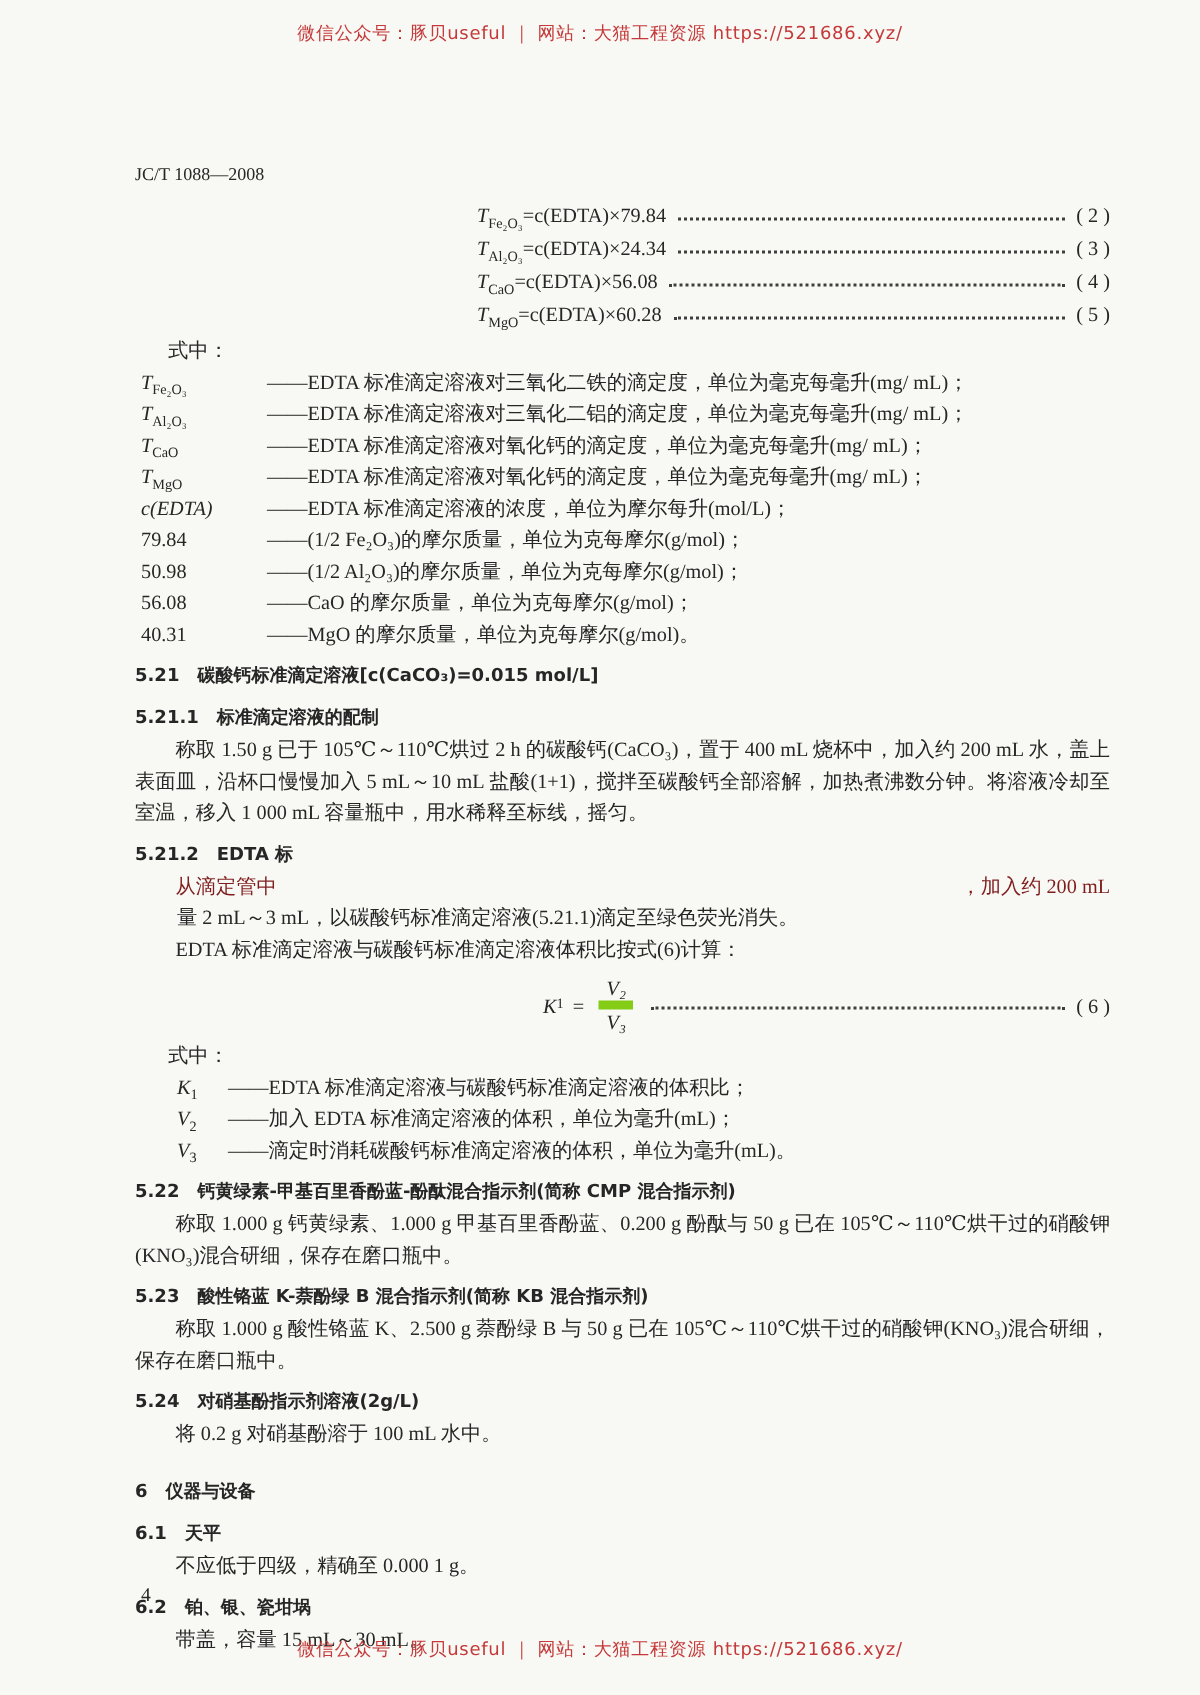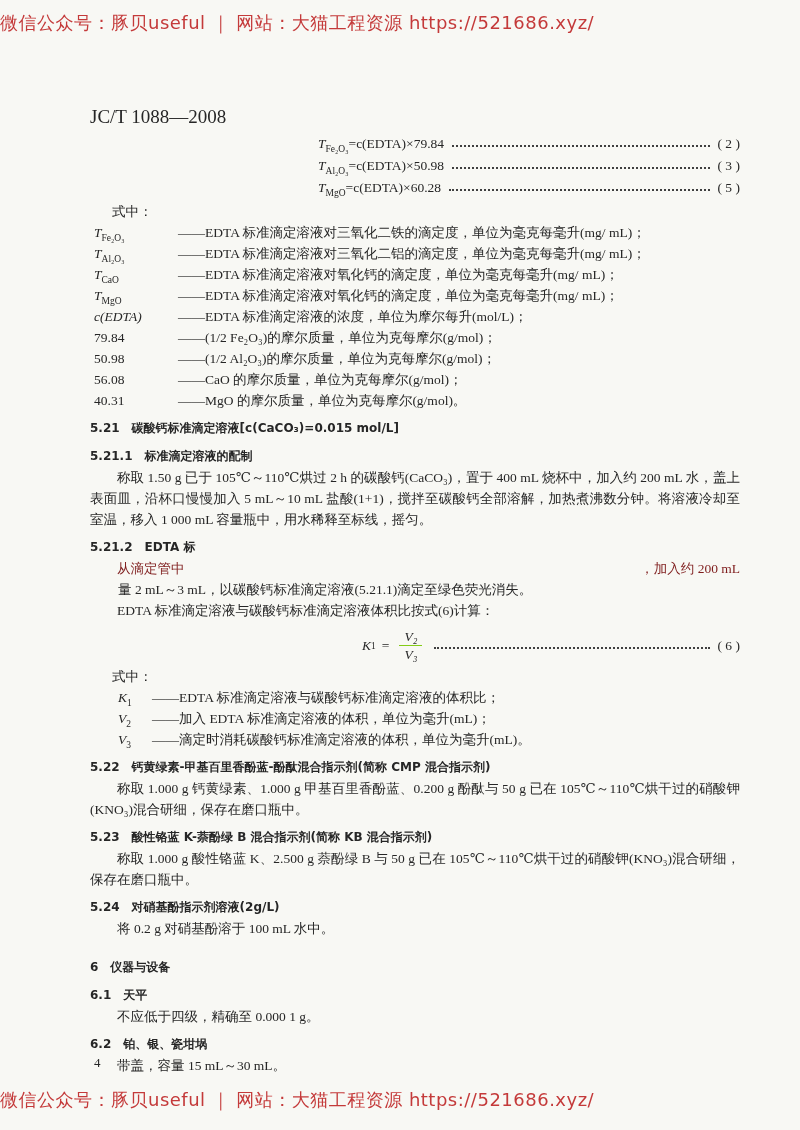--- a/index.html
+++ b/index.html
@@ -10,30 +10,30 @@
     margin: 0 auto;
     background: #f8f8f4;
     overflow: hidden;
     color: #262626;
     font-family: "Liberation Serif", "DejaVu Serif", serif;
     font-size: 13.5px;
     line-height: 21px;
   }
   .watermark {
     position: absolute; left: 0; width: 100%;
-    text-align: left;
+    text-align: center;
     color: #c43a3a;
-    font-size: 18px;
+    font-size: 12px;
     letter-spacing: 0.5px;
     font-family: "DejaVu Sans", "Liberation Sans", sans-serif;
   }
   .wm-top { top: 12px; }
   .wm-bottom { bottom: 20px; }
   .content { position: absolute; left: 90px; top: 106px; width: 650px; }
-  .doc-code { font-size: 19px; margin-bottom: 6px; }
+  .doc-code { font-size: 12px; margin-bottom: 6px; }
 
   .eq-block { margin-top: 6px; }
   .eq-row { display: flex; align-items: center; margin: 1px 0; }
   .eq-left { margin-left: 228px; white-space: nowrap; }
   .eq6-left { margin-left: 272px; display: inline-flex; align-items: center; white-space: nowrap; }
   .var { font-style: italic; }
   sub { font-size: 9.5px; line-height: 0; }
   .leader { flex: 1 1 auto; height: 0; border-bottom: 2px dotted #3f3f3f; margin: 0 8px; position: relative; top: 2px; }
   .eq-num { white-space: nowrap; }
 
@@ -49,21 +49,21 @@
     font-weight: bold; font-size: 12px;
     margin-top: 7px;
   }
   .para { text-align: justify; text-indent: 2em; }
   .para-cont { text-align: justify; margin-left: 28px; }
 
   .fade-line { display: flex; justify-content: space-between; color: #7f1d1d; }
   .fade-left-indent { padding-left: 2em; }
 
   .frac { display: inline-block; text-align: center; vertical-align: middle; line-height: 15px; margin: 0 4px; }
-  .frac-top { display: block; border-bottom: 1px solid #84cc16; padding: 0 5px 1px; font-style: italic; }
+  .frac-top { display: block; border-bottom: 6px solid #84cc16; padding: 0 5px 1px; font-style: italic; }
   .frac-bot { display: block; padding-top: 1px; font-style: italic; }
   .eq6-equals { margin: 0 6px; }
   .eq6-row { margin: 8px 0 4px 0; }
 
   .s6-heading { margin-top: 18px; }
   .page-num { position: absolute; left: 94px; top: 1052px; font-size: 13px; }
 </style>
 </head>
 <body>
 
@@ -75,23 +75,28 @@
 
     <div class="doc-code">JC/T 1088—2008</div>
 
     <div class="eq-block">
       <div class="eq-row">
         <span class="eq-left"><span class="var">T</span><sub>Fe₂O₃</sub><span>=c(EDTA)×79.84</span></span>
         <span class="leader"></span>
         <span class="eq-num">( 2 )</span>
       </div>
       <div class="eq-row">
-        <span class="eq-left"><span class="var">T</span><sub>Al₂O₃</sub><span>=c(EDTA)×50.98</span></span>
+        <span class="eq-left"><span class="var">T</span><sub>Al₂O₃</sub><span>=c(EDTA)×24.34</span></span>
         <span class="leader"></span>
         <span class="eq-num">( 3 )</span>
+      </div>
+      <div class="eq-row">
+        <span class="eq-left"><span class="var">T</span><sub>CaO</sub><span>=c(EDTA)×56.08</span></span>
+        <span class="leader"></span>
+        <span class="eq-num">( 4 )</span>
       </div>
       <div class="eq-row">
         <span class="eq-left"><span class="var">T</span><sub>MgO</sub><span>=c(EDTA)×60.28</span></span>
         <span class="leader"></span>
         <span class="eq-num">( 5 )</span>
       </div>
     </div>
 
     <div class="where-label">式中：</div>
     <div>

